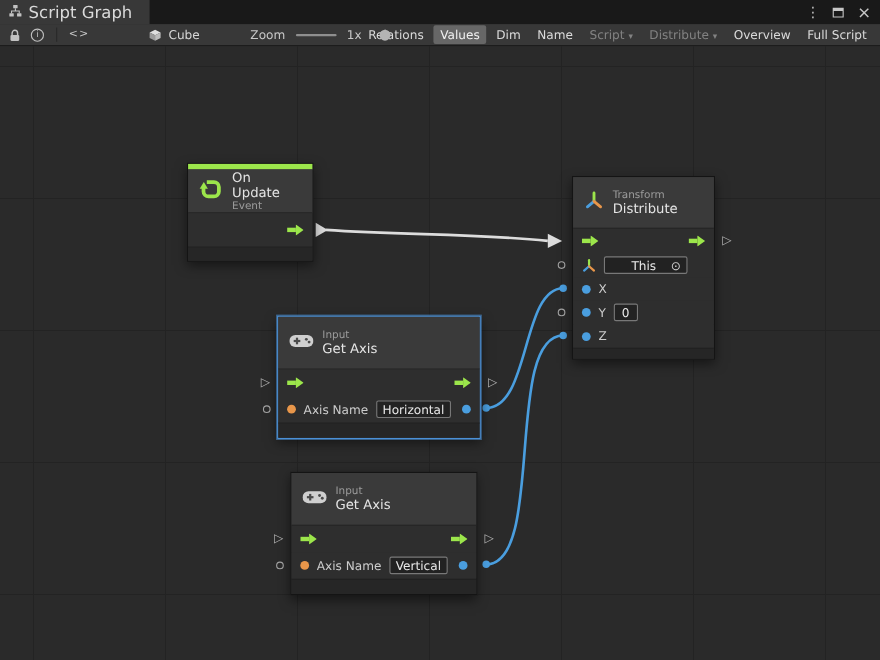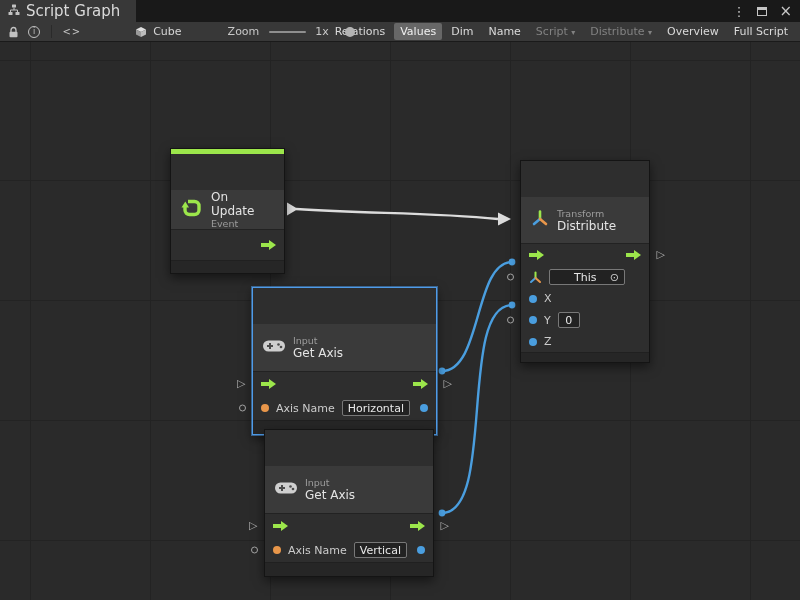--- a/index.html
+++ b/index.html
@@ -38,21 +38,21 @@
   
   .canvas { position:absolute; top:42px; left:0; width:800px; height:558px; background-color:#2a2a2a;
     background-image: linear-gradient(to right,#232323 1px,transparent 1px), linear-gradient(to bottom,#232323 1px,transparent 1px);
     background-size:120px 120px; background-position:30px 18px; }
   .wires { position:absolute; top:0; left:0; z-index:1; pointer-events:none; }
 
   
   .node { position:absolute; z-index:2; background:#2e2e2e; border:1px solid #141414; box-shadow:0 4px 10px rgba(0,0,0,.5); }
   .node.selected { border-color:#4f9be8; box-shadow:0 0 0 1px rgba(79,155,232,.55), 0 4px 10px rgba(0,0,0,.5); }
   .greenstrip { height:5px; background:#9ce64b; }
-  .nheader { background:#3a3a3a; display:flex; align-items:center; gap:8px; padding:0 10px; border-bottom:1px solid #222;margin-top:36px; }
+  .nheader { background:#3a3a3a; display:flex; align-items:center; gap:8px; padding:0 10px; border-bottom:1px solid #222; }
   .ntitles { display:flex; flex-direction:column; justify-content:center; }
   .ntitle { font-size:12px; color:#e4e4e4; line-height:14px; }
   .nsub { font-size:9.5px; color:#9c9c9c; line-height:11px; }
   .nrow { position:relative; display:flex; align-items:center; gap:7px; padding:0 8px; background:#2e2e2e; }
   .nfooter { background:#262626; border-top:1px solid #202020; }
   .spacer { flex:1; }
   .garrow { display:inline-flex; }
   .garrow svg { fill:#9ce64b; }
   .plabel { font-size:11px; color:#cccccc; }
   .dot { width:8px; height:8px; border-radius:50%; flex:none; }

